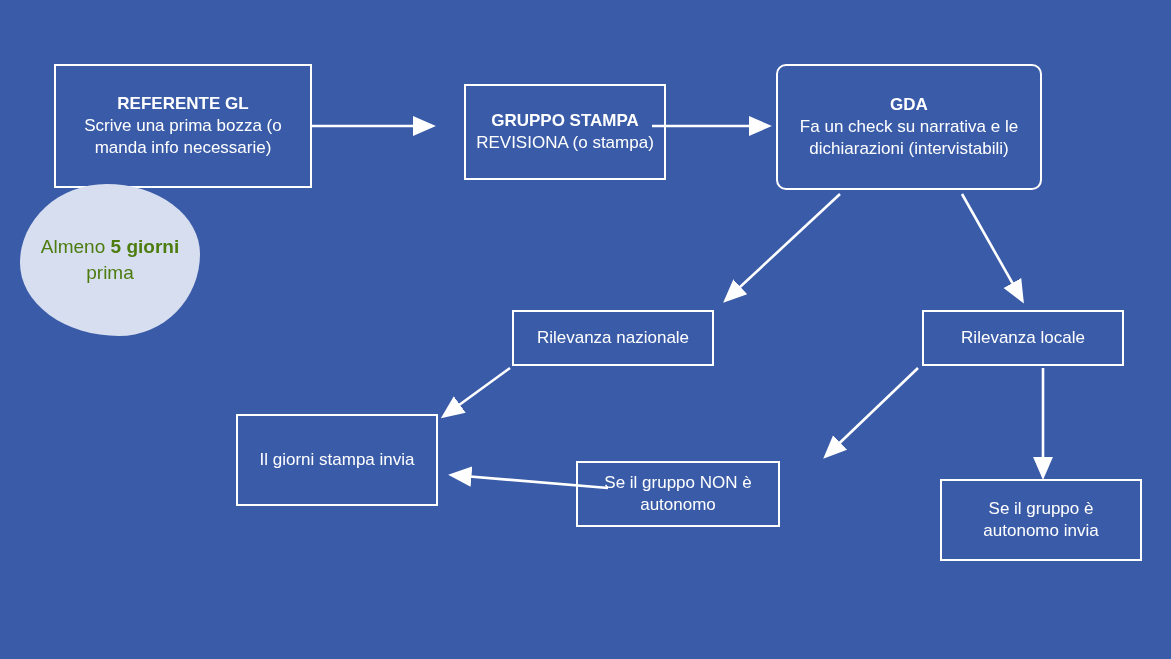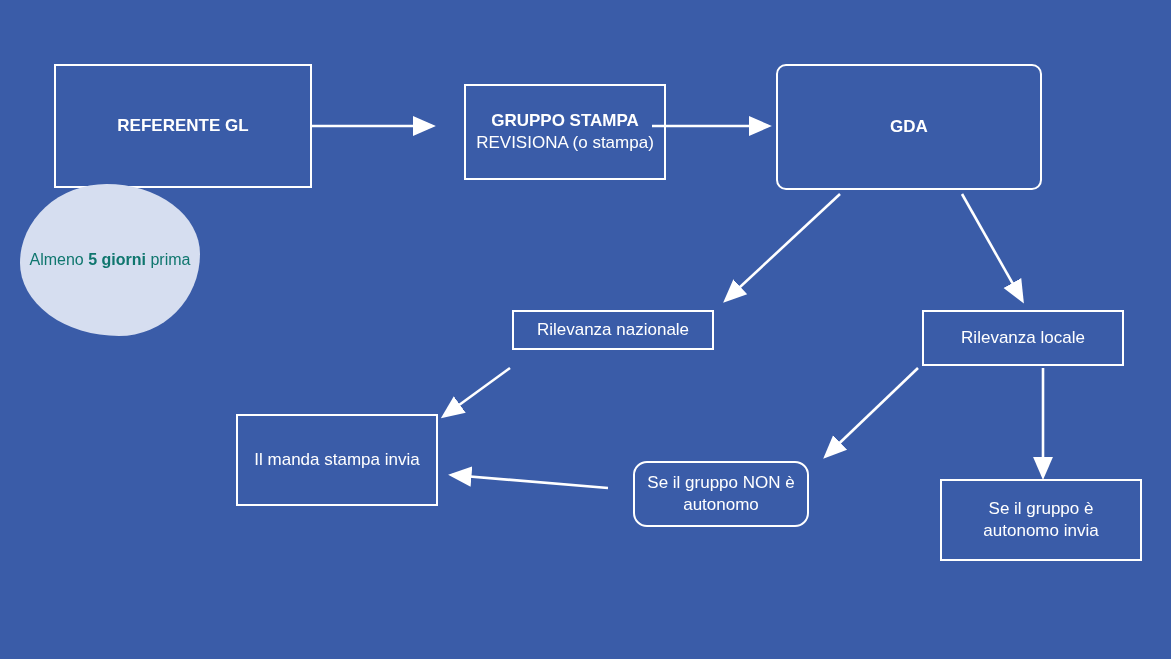--- a/index.html
+++ b/index.html
@@ -39,26 +39,26 @@
     font-weight: bold;
     display: block;
   }
   .node .sub {
     display: block;
     font-weight: normal;
   }
   .blob {
     position: absolute;
     background: #D6DEF0;
-    color: #0f766e;
+    color: #4d7c0f;
     display: flex;
     align-items: center;
     justify-content: center;
     text-align: center;
-    font-size: 16px;
+    font-size: 19px;
     line-height: 1.35;
     border-radius: 48% 52% 45% 55% / 52% 46% 54% 48%;
   }
   .blob b { font-weight: bold; }
   svg.arrows {
     position: absolute;
     left: 0;
     top: 0;
     width: 1171px;
     height: 659px;
@@ -89,44 +89,46 @@
 
     <line x1="918" y1="368" x2="826" y2="456" stroke="#FFFFFF" stroke-width="2.6" marker-end="url(#ah)"></line>
 
     <line x1="1043" y1="368" x2="1043" y2="476" stroke="#FFFFFF" stroke-width="2.6" marker-end="url(#ah)"></line>
 
     <line x1="608" y1="488" x2="452" y2="475" stroke="#FFFFFF" stroke-width="2.6" marker-end="url(#ah)"></line>
   </svg>
 
   <div class="node" style="left:54px; top:64px; width:258px; height:124px;">
     <span class="ttl">REFERENTE GL</span>
+    <span class="sub">Scrive una prima bozza (o manda info necessarie)</span>
   </div>
 
   <div class="node" style="left:464px; top:84px; width:202px; height:96px;">
     <span class="ttl">GRUPPO STAMPA</span>
     <span class="sub">REVISIONA (o stampa)</span>
   </div>
 
   <div class="node" style="left:776px; top:64px; width:266px; height:126px;border-radius:10px;">
     <span class="ttl">GDA</span>
+    <span class="sub">Fa un check su narrativa e le dichiarazioni (intervistabili)</span>
   </div>
 
-  <div class="node" style="left:512px; top:310px; width:202px; height:40px;">
+  <div class="node" style="left:512px; top:310px; width:202px; height:56px;">
     <span class="sub">Rilevanza nazionale</span>
   </div>
 
   <div class="node" style="left:922px; top:310px; width:202px; height:56px;justify-content:center;">
     <span class="sub">Rilevanza locale</span>
   </div>
 
   <div class="node" style="left:236px; top:414px; width:202px; height:92px;">
-    <span class="sub">Il manda stampa invia</span>
+    <span class="sub">Il giorni stampa invia</span>
   </div>
 
-  <div class="node" style="left:633px; top:461px; width:176px; height:66px;border-radius:14px;">
+  <div class="node" style="left:576px; top:461px; width:204px; height:66px;">
     <span class="sub">Se il gruppo NON è autonomo</span>
   </div>
 
   <div class="node" style="left:940px; top:479px; width:202px; height:82px;">
     <span class="sub">Se il gruppo è autonomo invia</span>
   </div>
 
   <div class="blob" style="left:20px; top:184px; width:180px; height:152px;">
     <div>
       <span>Almeno </span><b>5</b><span> </span><b>giorni</b><span> prima</span>

